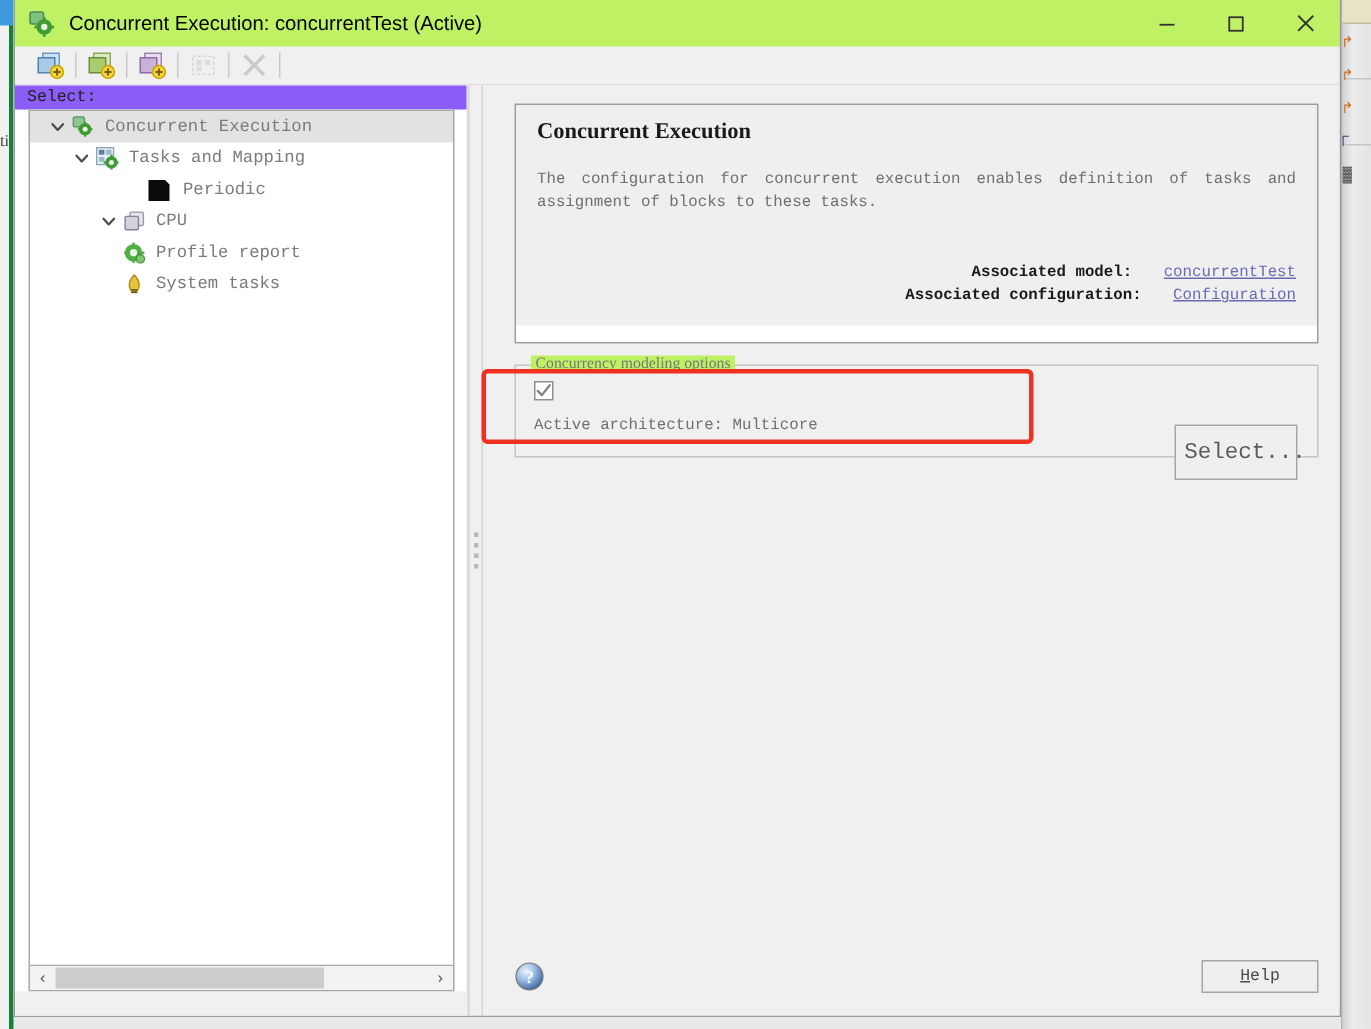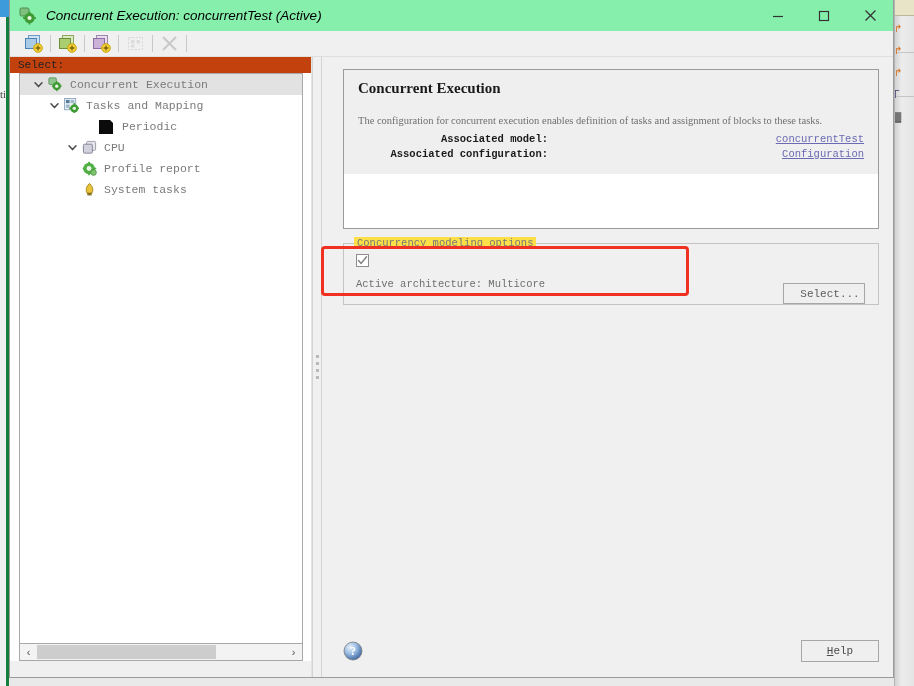--- a/index.html
+++ b/index.html
@@ -55,24 +55,23 @@
     position: absolute; left: 9px; top: 0; width: 885px; height: 678px;
     background: #f0f0f0;
     border: 1px solid #9b9b9b;
     border-top: none;
     display: flex; flex-direction: column;
   }
 
   
   #titlebar {
     height: 31px; flex: 0 0 31px;
-    background: #86efac;
+    background: #bef264;
     display: flex; align-items: center;
     position: relative;
-    font-style: italic;
   }
   #title-icon {
     width: 18px; height: 18px; margin-left: 9px; position: relative; flex: 0 0 18px;
   }
   #title-text {
     margin-left: 9px;
     font-size: 13.5px; color: #000;
     font-family: "Liberation Sans", sans-serif;
     white-space: nowrap;
   }
@@ -104,21 +103,21 @@
   #body { flex: 1 1 auto; display: flex; position: relative; min-height: 0; }
 
   
   #leftpane {
     width: 302px; flex: 0 0 302px;
     display: flex; flex-direction: column;
     background: #fff;
     border-right: 1px solid #e3e3e3;
   }
   #select-label-row {
-    height: 16px; flex: 0 0 16px; background: #c2410c;
+    height: 16px; flex: 0 0 16px; background: #8b5cf6;
     display: flex; align-items: center;
     padding-left: 8px;
   }
   #select-label {
     font-family: "Liberation Mono", monospace; font-size: 11px; color: #222;
   }
   #tree-frame {
     flex: 1 1 auto; margin: 0 8px 0 9px;
     border: 1px solid #a8a8a8; border-bottom: none;
     background: #fff; overflow: hidden; position: relative;
@@ -184,66 +183,66 @@
     border: 1px solid #9b9b9b;
     background: #ffffff;
     overflow: hidden;
   }
   #desc-inner { background: #efefef; padding: 10px 14px 12px 14px; }
   #desc-title {
     font-family: "Liberation Serif", serif; font-weight: bold;
     font-size: 15px; color: #1a1a1a; margin-bottom: 16px;
   }
   #desc-body {
-    font-family: Liberation Serif, serif; font-size: 10.5px;
+    font-family: Liberation Mono, monospace; font-size: 10.5px;
     color: #6f6f6f; line-height: 15px; text-align: justify;
-    margin-bottom: 4px;
+    margin-bottom: 32px;
   }
   .assoc-row {
     font-family: "Liberation Mono", monospace; font-size: 10.5px;
-    line-height: 15px; display: flex; justify-content: space-between;
+    line-height: 15px; display: flex; justify-content: flex-end;
   }
   .assoc-key {
     font-weight: bold; color: #1a1a1a; text-align: right;
     width: 190px; flex: 0 0 190px;
   }
   .assoc-link { color: #6a6ab5; text-decoration: underline; margin-left: 21px; }
 
   
   #opts-wrap { margin-top: 14px; position: relative; flex: 0 0 auto; }
   #opts-group {
     border: 1px solid #c4c4c4; background: #f0f0f0;
     height: 62px; position: relative;
   }
   #opts-legend {
     position: absolute; left: 10px; top: -7px;
-    background: #fde047; padding: 0 3px;
-    font-family: Liberation Mono, monospace; font-size: 10.5px; color: #777;
+    background: #bef264; padding: 0 3px;
+    font-family: Liberation Serif, serif; font-size: 10.5px; color: #777;
     white-space: nowrap;
   }
   #opts-inner { padding: 10px 12px 0 12px; }
   .chk-row { display: flex; align-items: center; }
   .chkbox {
     width: 13px; height: 13px; flex: 0 0 13px;
     border: 1px solid #8d8d8d; background: #fff;
     display: flex; align-items: center; justify-content: center;
     margin-right: 8px;
   }
   .chk-label {
     font-family: "Liberation Mono", monospace; font-size: 10.5px; color: #6f6f6f;
   }
   #target-arch-row {
     margin-top: 11px;
     font-family: "Liberation Mono", monospace; font-size: 10.5px; color: #6f6f6f;
   }
   #select-button {
     position: absolute; right: 14px; top: 40px;
-    width: 82px; height: 21px;
+    width: 82px; height: 37px;
     border: 1px solid #a6a6a6; background: #efefef;
-    font-family: "Liberation Mono", monospace; font-size: 11px; color: #5c5c5c;
+    font-family: "Liberation Mono", monospace; font-size: 15px; color: #5c5c5c;
     display: flex; align-items: center; justify-content: center; padding-left: 12px;
   }
 
   
   #red-box {
     position: absolute;
     left: 321px; top: 246px; width: 368px; height: 50px;
     border: 3px solid #f03020; border-radius: 4px;
     pointer-events: none; z-index: 40;
   }

